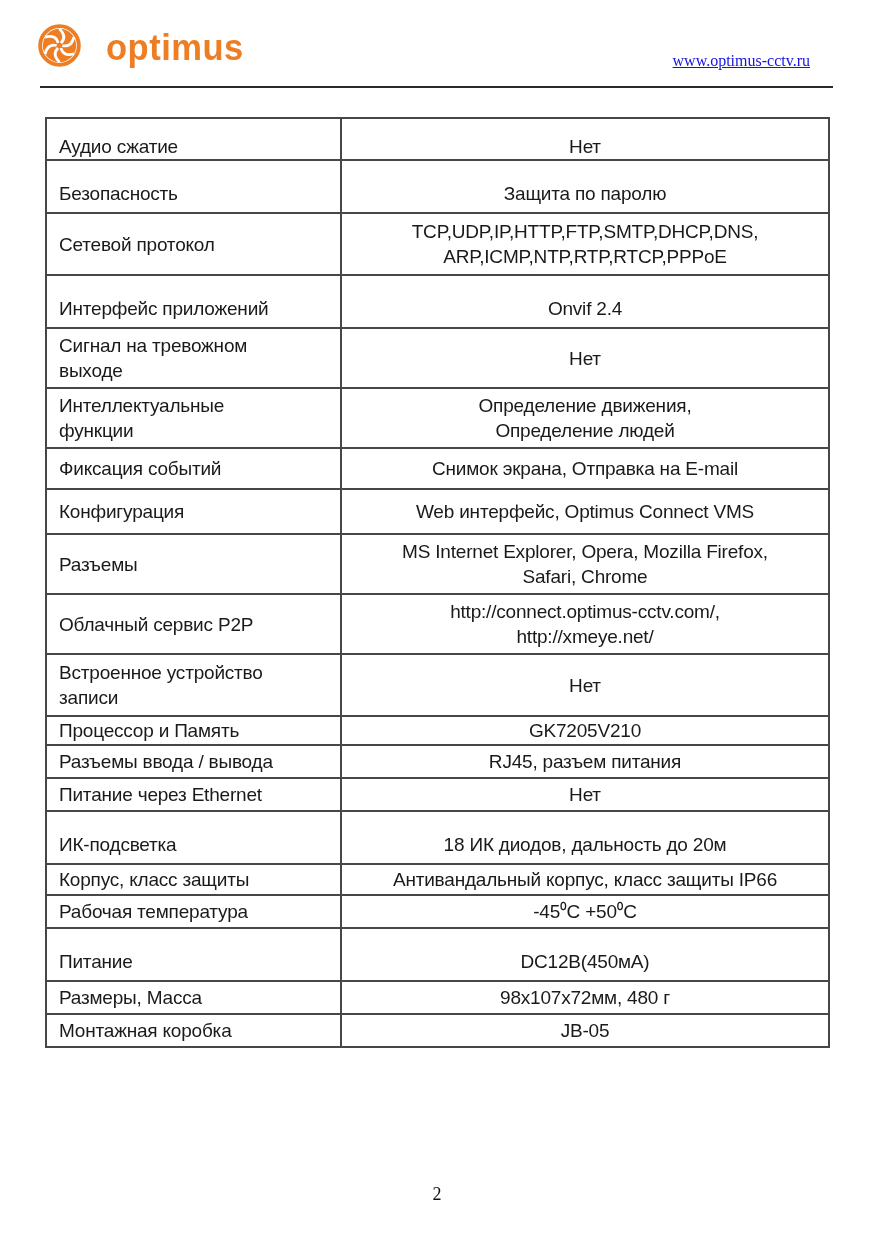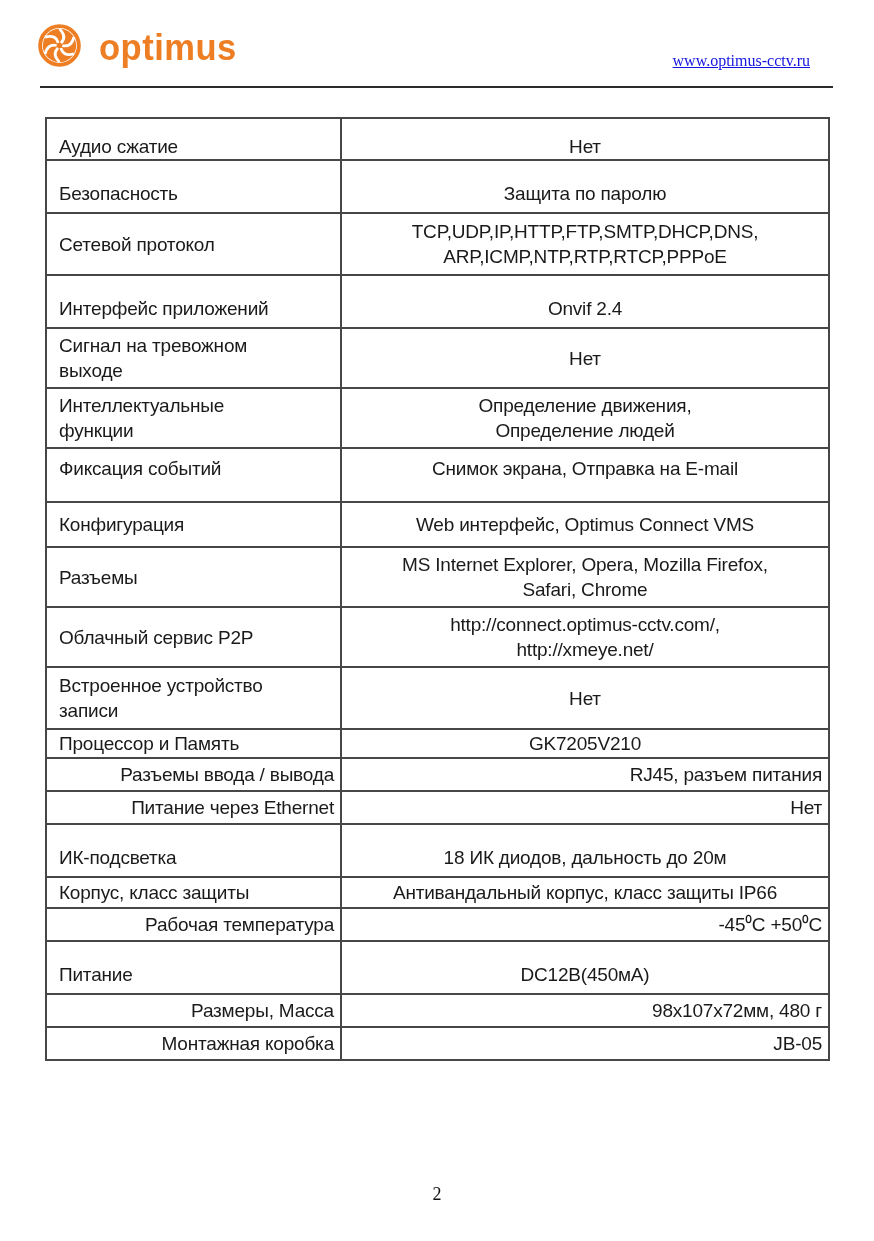--- a/index.html
+++ b/index.html
@@ -13,21 +13,21 @@
     color: #1a1a1a;
     overflow: hidden;
   }
 
   
   .logo {
     position: absolute;
     left: 36px; top: 22px;
     display: flex;
     align-items: center;
-    gap: 16px;
+    gap: 23px;
   }
   .logo-word {
     font-family: "Liberation Sans", sans-serif;
     font-weight: bold;
     font-size: 36px;
     letter-spacing: 0.5px;
     color: #ee7e23;
     line-height: 1;
     transform: scaleX(0.96);
     transform-origin: left center;
@@ -66,25 +66,25 @@
     vertical-align: middle;
     white-space: pre-line;
   }
   .spec-table col.c1 { width: 295px; }
   .spec-table col.c2 { width: 488px; }
   td.lbl { text-align: left; padding-left: 12px; padding-right: 6px; }
   td.val { text-align: center; padding-left: 6px; padding-right: 6px; }
 
   tr.px1  td { padding-top: 1px;  padding-bottom: 1px; }
   tr.px2  td { padding-top: 2px;  padding-bottom: 2px; }
-  tr.px3  td { padding-top: 3px;  padding-bottom: 3px; text-align: right; }
+  tr.px3  td { padding-top: 3px;  padding-bottom: 3px; }
   tr.px4  td { padding-top: 4px;  padding-bottom: 4px; }
   tr.px5  td { padding-top: 5px;  padding-bottom: 5px; }
   tr.px6  td { padding-top: 20px;  padding-bottom: 6px; }
-  tr.px7  td { padding-top: 7px;  padding-bottom: 20px; margin-left: 32px; }
+  tr.px7  td { padding-top: 7px;  padding-bottom: 7px; margin-left: 32px; }
   tr.px9  td { padding-top: 9px;  padding-bottom: 9px; }
   tr.px14 td { padding-top: 15px; }
 
   
   .page-number {
     position: absolute;
     left: 0; right: 0;
     top: 1184px;
     text-align: center;
     font-family: "Liberation Serif", serif;

